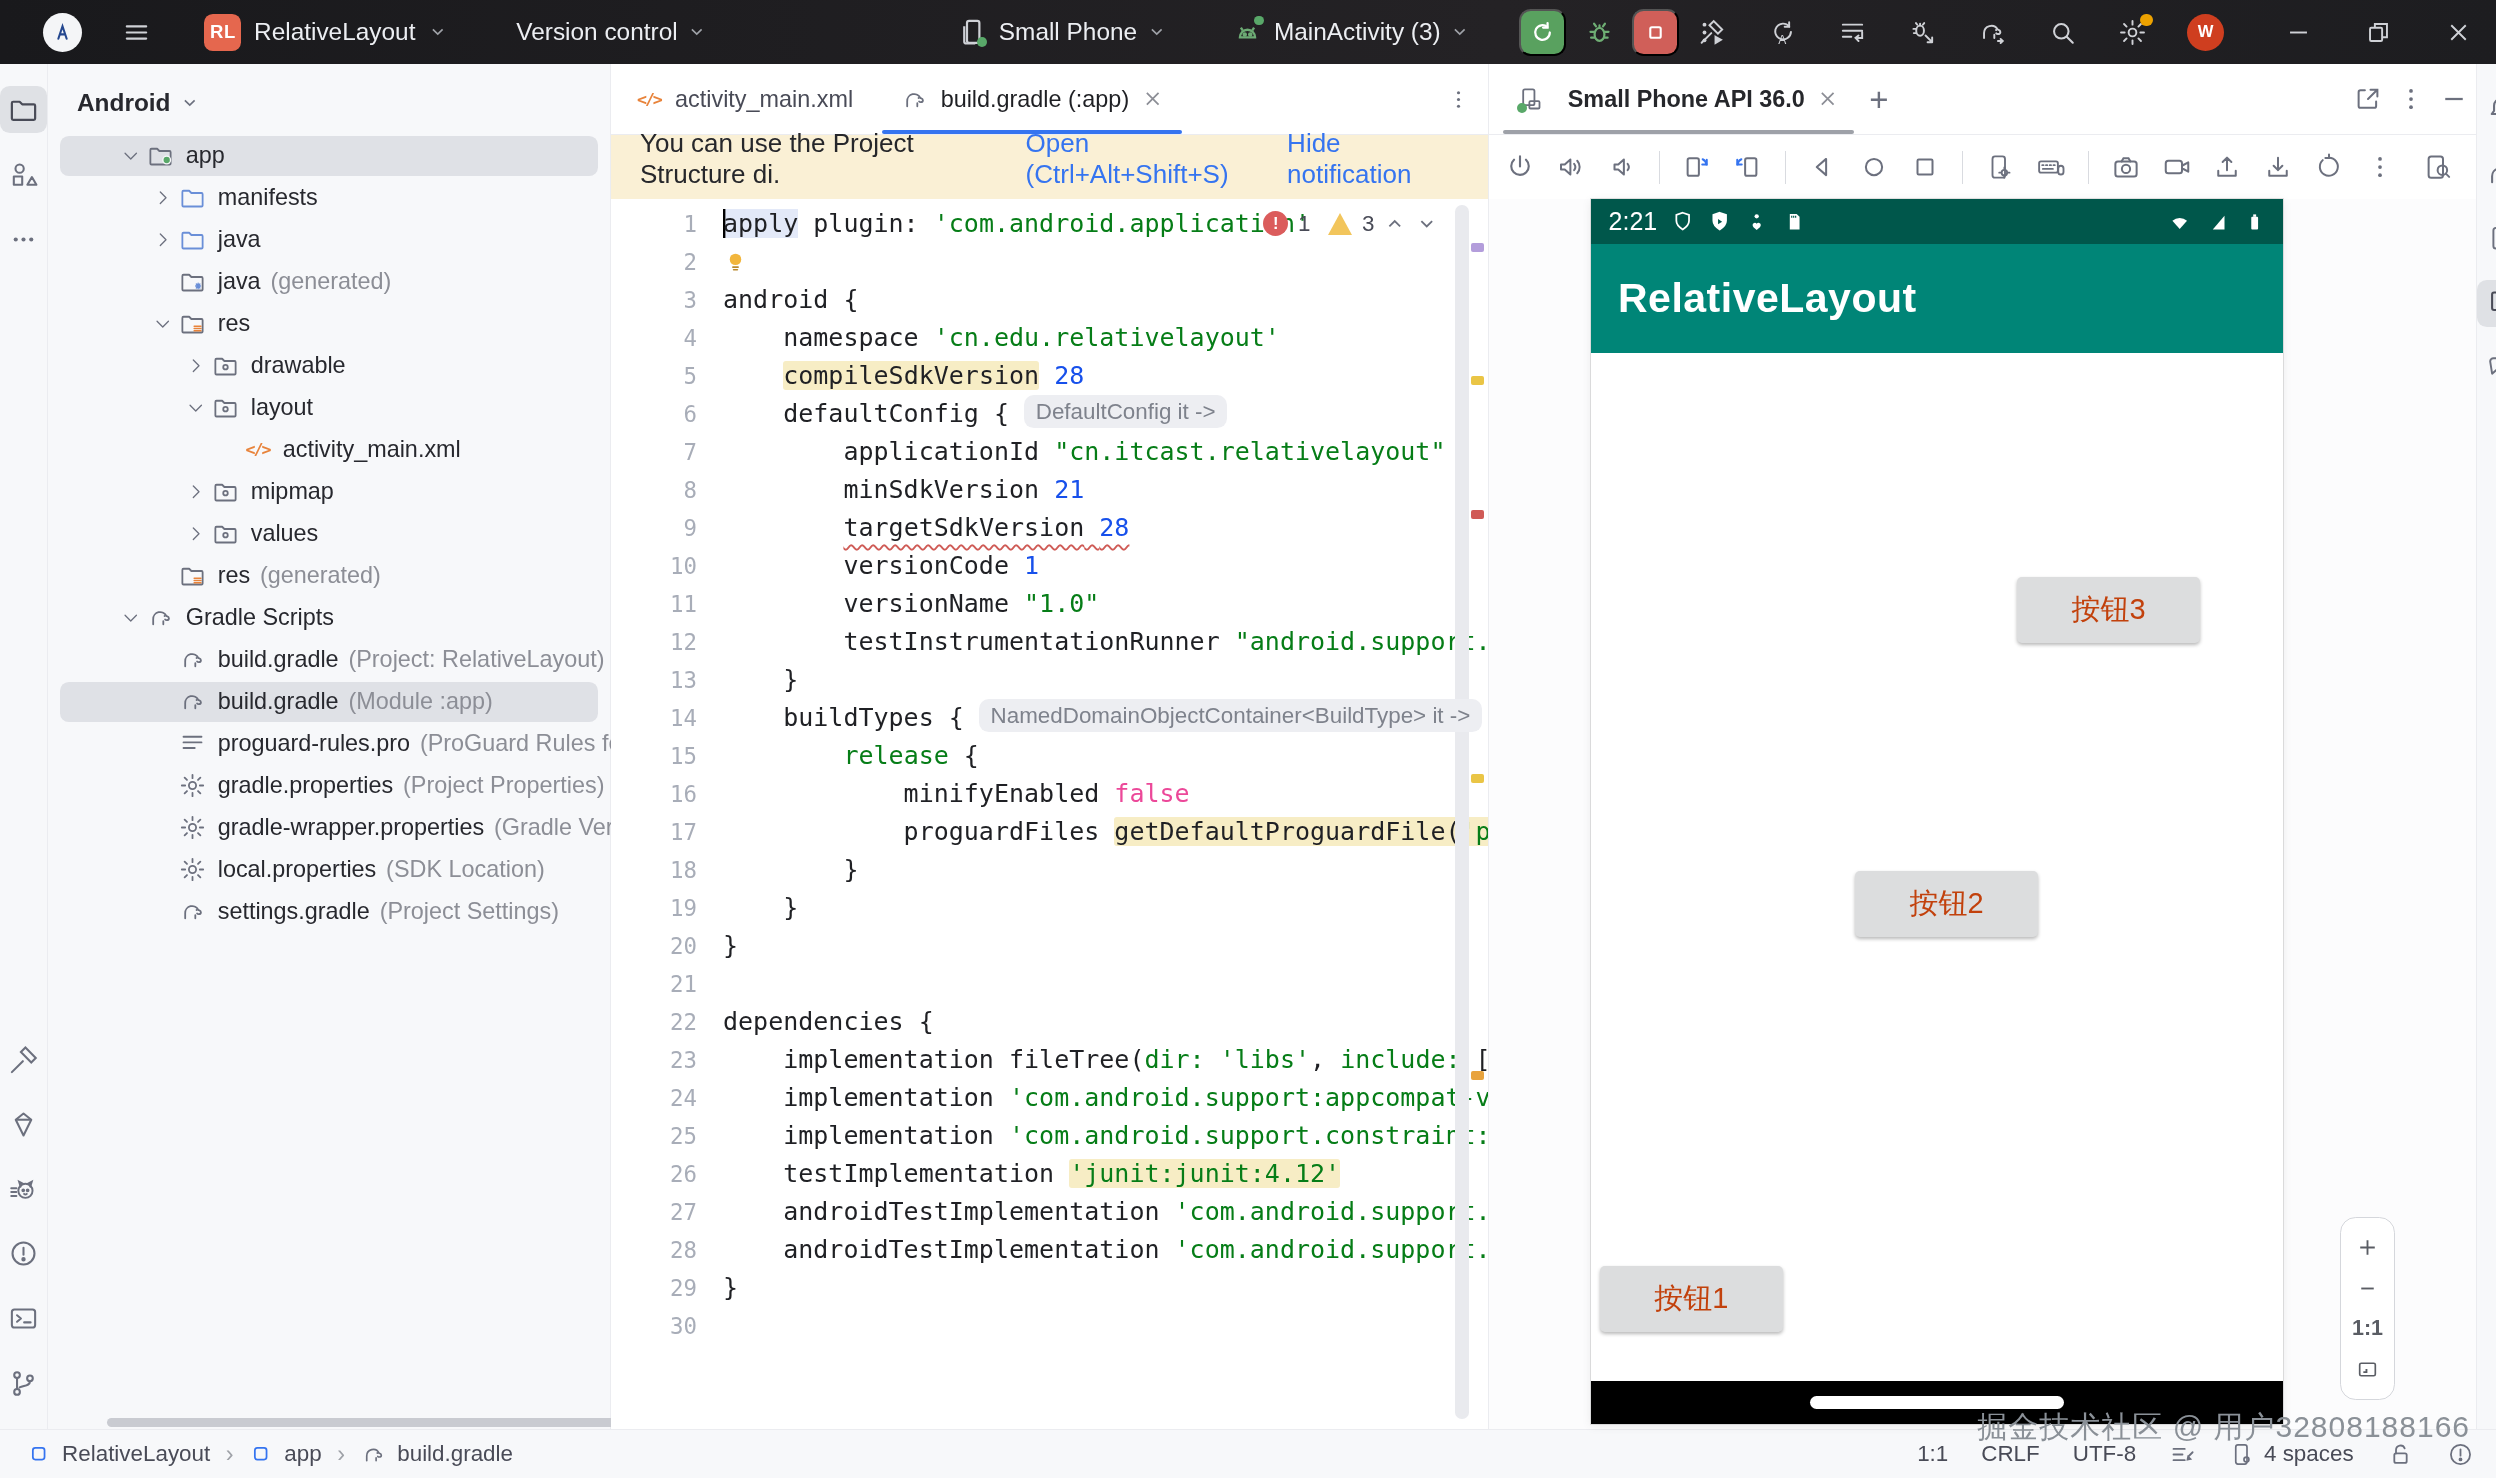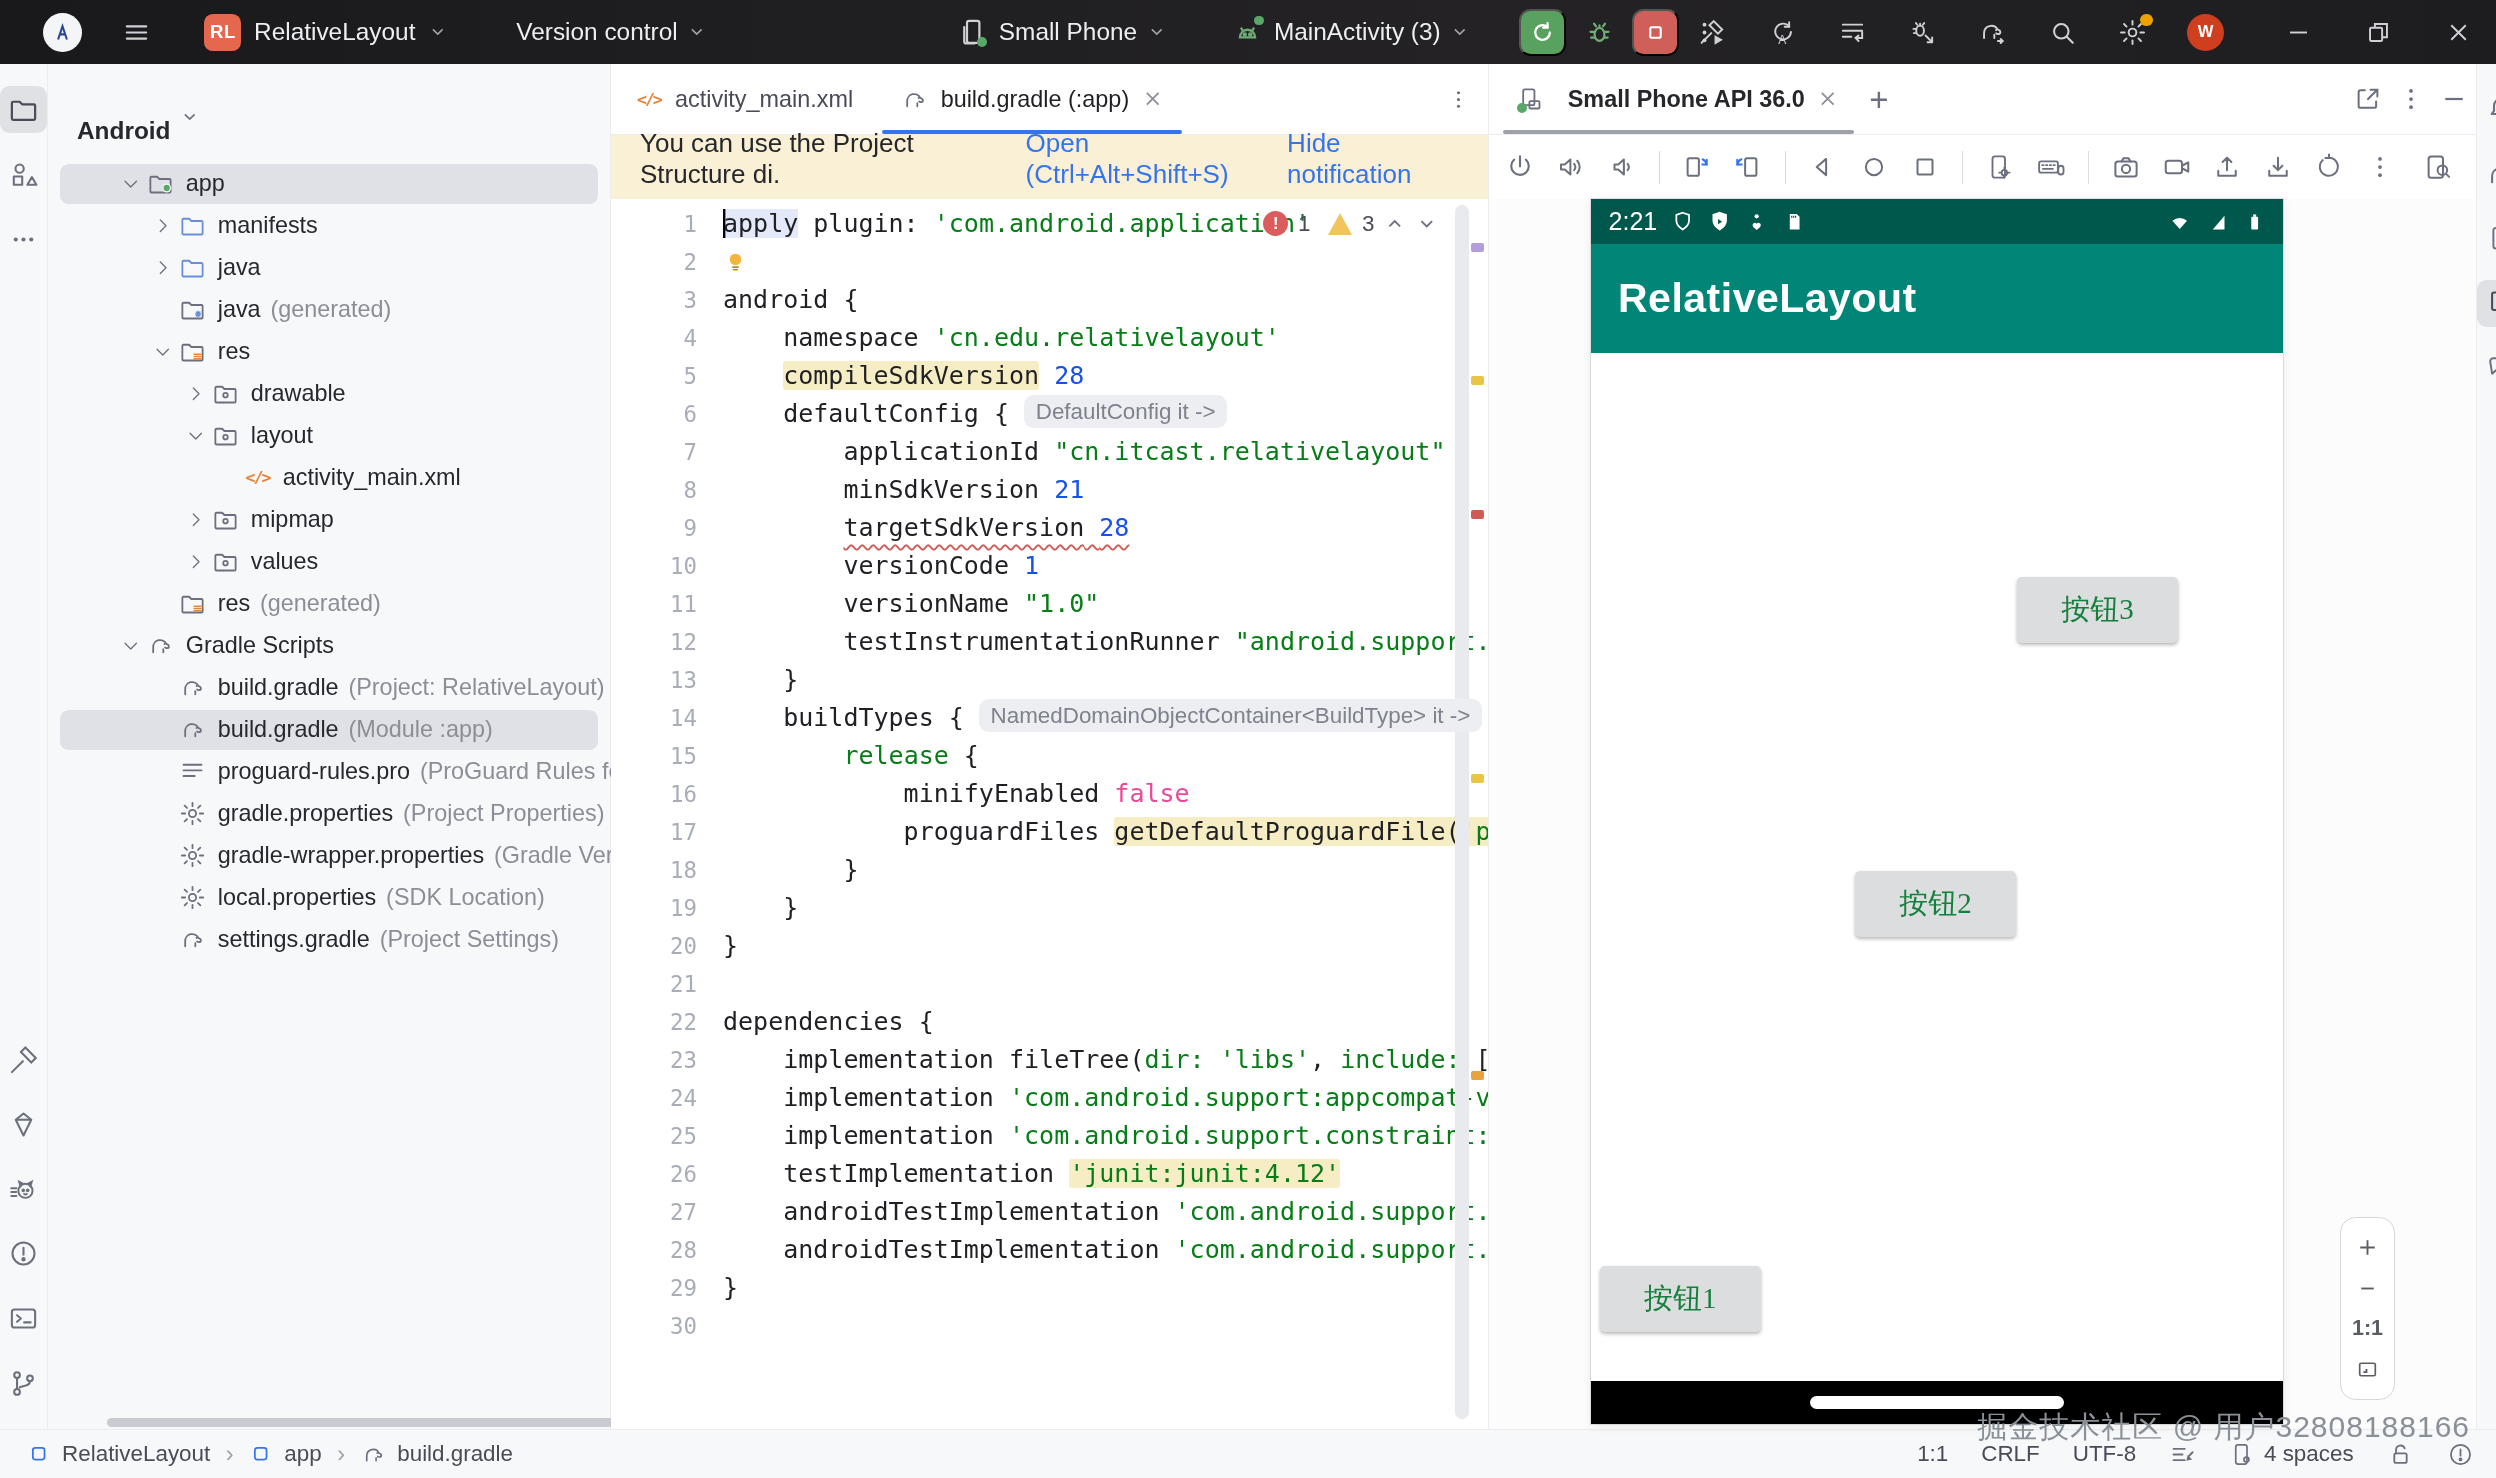--- a/index.html
+++ b/index.html
@@ -48,21 +48,21 @@
   .stripe-right { border-left:1px solid #ebecf0; }
   .st-ic { width:47px; height:47px; border-radius:9.8px; display:flex; align-items:center; justify-content:center;
            color:#6c707e; margin:8.8px 0; cursor:pointer; position:relative; }
   .st-ic svg { width:31px; height:31px; }
   .st-ic.active { background:#dfe1e5; }
   .mt-auto { margin-top:auto; }
 
   
   .project { width:563px; background:#f7f8fa; border-right:1px solid #ebecf0; position:relative; }
   .proj-head { display:flex; align-items:center; gap:9.8px; padding:25px 0 17.6px 29px; }
-  .proj-head .t { font-size:24.4px; font-weight:bold; color:#27282e;margin-top:28px; }
+  .proj-head .t { font-size:24.4px; font-weight:bold; color:#27282e; }
   .tree { position:relative; }
   .trow { position:relative; height:42px; display:flex; align-items:center; font-size:23.4px; color:#27282e; cursor:pointer; }
   .trow .sel-bg { position:absolute; left:11.7px; right:11.7px; top:1px; bottom:1px; background:#dfe1e6; border-radius:8.8px; }
   .trow > * { position:relative; }
   .t-chev { width:31px; height:31px; color:#6c707e; display:inline-flex; align-items:center; justify-content:center; flex:0 0 31px; }
   .t-chev svg { width:19.5px; height:19.5px; }
   .t-ic { width:29px; height:29px; margin-right:10.7px; color:#6c707e; display:inline-flex; align-items:center; justify-content:center; flex:0 0 29px; }
   .t-ic svg { width:27px; height:27px; }
   .t-note { color:#8c8e96; margin-left:9.8px; white-space:nowrap; }
   .t-label { white-space:nowrap; font-weight:500; }
@@ -125,23 +125,23 @@
 
   .phone { position:absolute; left:102px; top:0; width:692px; height:1225px; background:#fff;
            box-shadow:0 0 0 1px rgba(0,0,0,.10), 0 2px 9.8px rgba(0,0,0,.08); }
   .estatus { height:45px; background:#00574b; display:flex; align-items:center; color:#fff; padding:0 17.6px; gap:13.7px; }
   .estatus .time { font-size:25px; }
   .es-ic { width:23.4px; height:23.4px; }
   .estatus .spacer { flex:1; }
   .appbar { height:109px; background:#008577; display:flex; align-items:center; padding-left:27px; }
   .appbar .ttl { color:#fff; font-size:41px; font-weight:600; letter-spacing:0.5px; }
   .ebody { position:relative; height:1028px; background:#fff; }
-  .ebtn { position:absolute; width:161px; height:66px; background:#dcddde; border-radius:4.9px; border:none;
-          box-shadow:0 2px 3.9px rgba(0,0,0,.28); font-size:29px; color:#15803d; cursor:pointer;
-          font-family:Liberation Serif, serif; }
+  .ebtn { position:absolute; width:183px; height:66px; background:#dcddde; border-radius:4.9px; border:none;
+          box-shadow:0 2px 3.9px rgba(0,0,0,.28); font-size:29px; color:#c2410c; cursor:pointer;
+          font-family:Liberation Sans, sans-serif; }
   .ebtn3 { left:426px; top:224px; }
   .ebtn2 { left:264px; top:518px; }
   .ebtn1 { left:8.8px;   top:913px; }
   .navbar { height:43px; background:#000; position:relative; }
   .navpill { position:absolute; left:50%; top:14.6px; transform:translateX(-50%); width:254px; height:13.7px; border-radius:6.8px; background:#fff; cursor:grab; }
 
   .zoompill { position:absolute; left:851px; top:1018px; width:55px; height:183px; background:#fff; border:1px solid #d5d7dc;
               border-radius:15.6px; display:flex; flex-direction:column; align-items:center; justify-content:space-around; padding:9.8px 0; }
   .zp { color:#5a5d64; font-size:21.5px; font-weight:bold; cursor:pointer; display:flex; align-items:center; justify-content:center; }
   .zp svg { width:25px; height:25px; }

